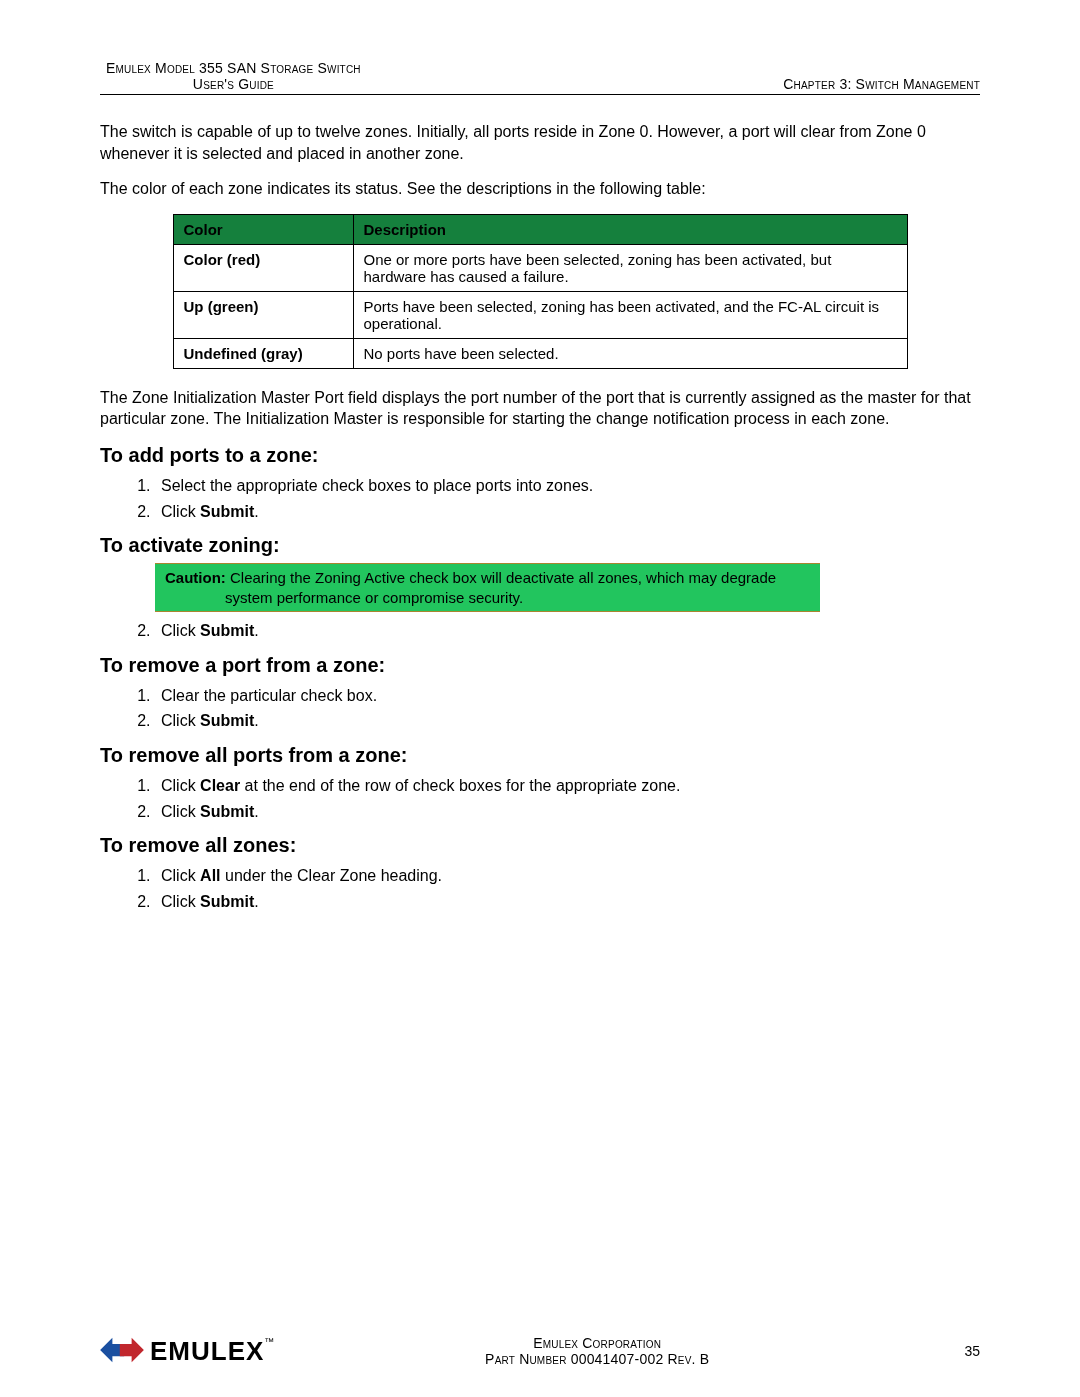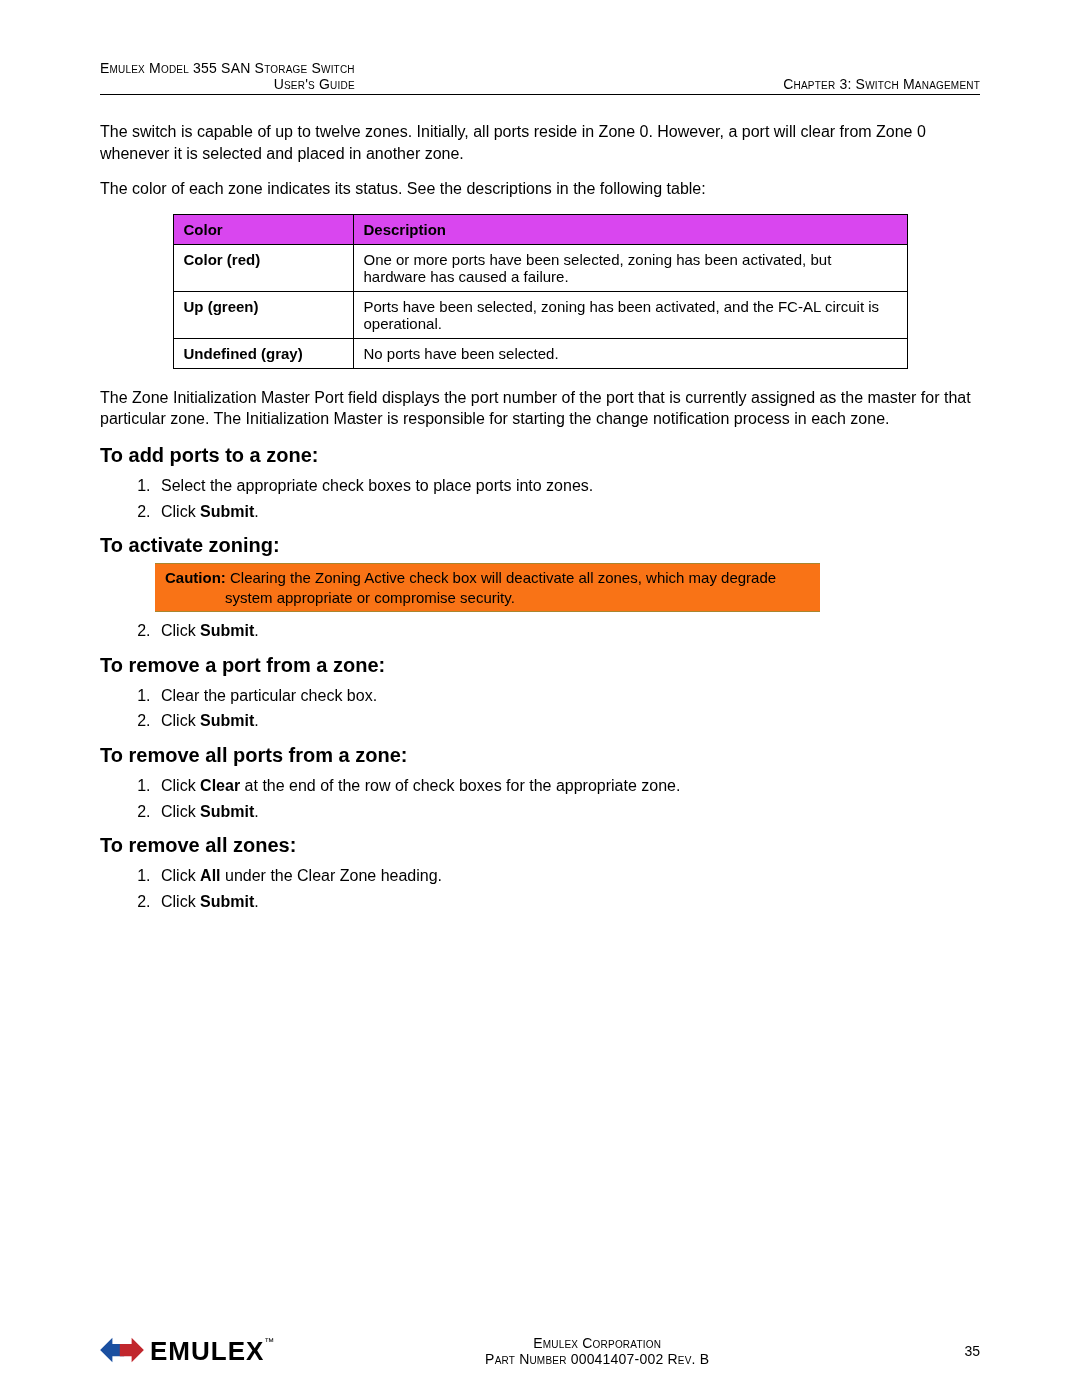--- a/index.html
+++ b/index.html
@@ -20,45 +20,45 @@
   .content-area { flex: 1 0 auto; }
   .hdr {
     display: flex;
     justify-content: space-between;
     align-items: flex-end;
     font-size: 14px;
     border-bottom: 1.5px solid #000;
     padding-bottom: 2px;
     margin-bottom: 26px;
   }
-  .hdr-left { text-align: right; }
+  .hdr-left { text-align: center; margin-left: 6px; }
   .hdr-right { text-align: right; }
   .sc { font-variant: small-caps; letter-spacing: 0.2px; }
   .para { font-size: 16px; line-height: 1.35; margin: 0 0 14px 0; }
   table.zone {
     width: 735px;
     margin: 4px auto 18px auto;
     border-collapse: collapse;
     font-size: 15px;
   }
   table.zone th, table.zone td {
     border: 1px solid #000;
     padding: 6px 10px;
     text-align: left;
     vertical-align: top;
   }
-  table.zone th { background: #d946ef; font-weight: bold; }
+  table.zone th { background: #15803d; font-weight: bold; }
   table.zone td.colname { font-weight: bold; width: 180px; }
   .proc-title { font-weight: bold; font-size: 20px; margin: 10px 0 6px 0; }
   ol.steps { margin: 2px 0 6px 35px; padding: 0 0 0 20px; font-size: 16px; }
   ol.steps li { padding: 2px 0 2px 6px; line-height: 1.35; }
   .caution {
     width: 665px;
     margin: 4px 0 6px 55px;
-    background: #f97316;
+    background: #22c55e;
     border-top: 1px solid #a8862f;
     border-bottom: 1px solid #a8862f;
     padding: 4px 10px 4px 10px;
     font-size: 15px;
     line-height: 1.3;
   }
   .caution .clabel { font-weight: bold; }
   .caution .cindent { display: block; padding-left: 60px; }
   .footer {
     flex-shrink: 0;
@@ -119,21 +119,21 @@
 
   <div class="proc-title">To add ports to a zone:</div>
   <ol class="steps">
     <li>Select the appropriate check boxes to place ports into zones.</li>
     <li><span>Click </span><b>Submit</b><span>.</span></li>
   </ol>
 
   <div class="proc-title">To activate zoning:</div>
   <div class="caution">
     <span class="clabel">Caution:</span><span> Clearing the Zoning Active check box will deactivate all zones, which may degrade</span>
-    <span class="cindent">system appropriate or compromise security.</span>
+    <span class="cindent">system performance or compromise security.</span>
   </div>
   <ol class="steps" start="2">
     <li><span>Click </span><b>Submit</b><span>.</span></li>
   </ol>
 
   <div class="proc-title">To remove a port from a zone:</div>
   <ol class="steps">
     <li>Clear the particular check box.</li>
     <li><span>Click </span><b>Submit</b><span>.</span></li>
   </ol>

